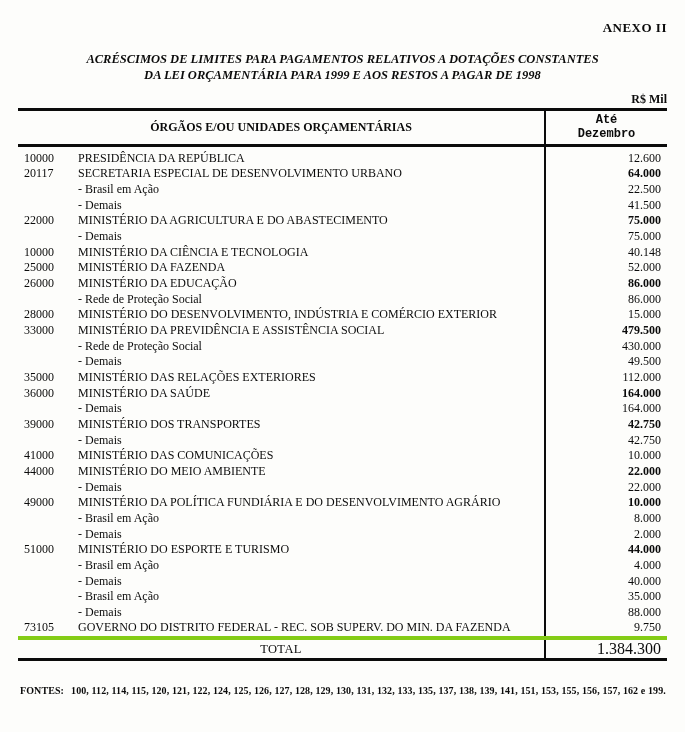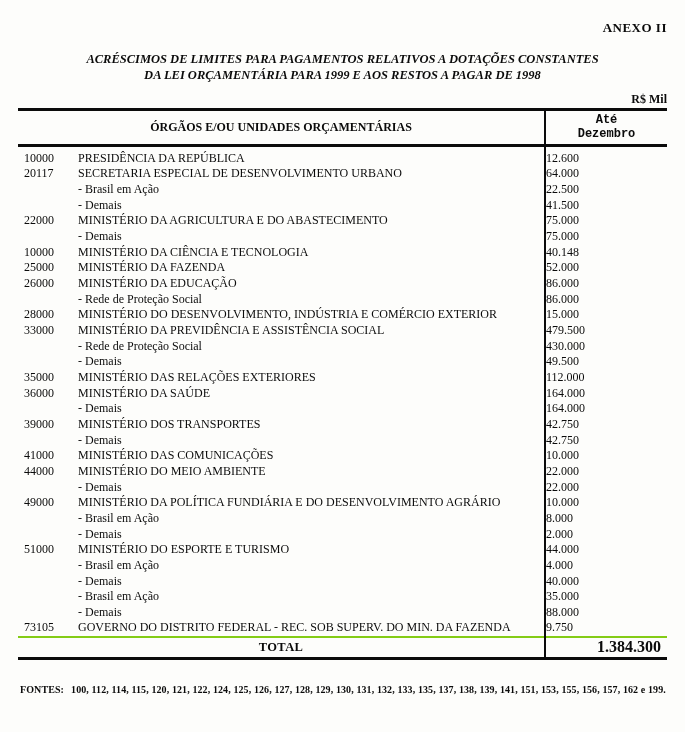--- a/index.html
+++ b/index.html
@@ -63,31 +63,31 @@
     line-height: 15.65px;
     white-space: nowrap;
     overflow: hidden;
     vertical-align: middle;
     padding: 0;
   }
   tbody tr:first-child td { padding-top: 4px; }
   td.col-code  { padding-left: 6px; font-size: 12px; }
   td.col-name  { font-size: 12px; }
   td.col-value {
-    text-align: left;
+    text-align: right;
     padding-right: 6px;
     border-left: 2px solid #0b0b0b;
     font-size: 12px;
   }
-  tr.bold-value td.col-value { font-weight: normal; }
+  tr.bold-value td.col-value { font-weight: bold; }
 
   tfoot td {
-    border-top: 2px solid #84cc16;
+    border-top: 4px solid #84cc16;
     border-bottom: 3px solid #0b0b0b;
-    font-weight: bold;
+    font-weight: normal;
     height: 21px;
     vertical-align: middle;
   }
   tfoot td.t-label { text-align: center; font-size: 12.5px; letter-spacing: 0.4px; }
   tfoot td.t-value {
     text-align: right;
     padding-right: 6px;
     border-left: 2px solid #0b0b0b;
     font-size: 16px;
   }

